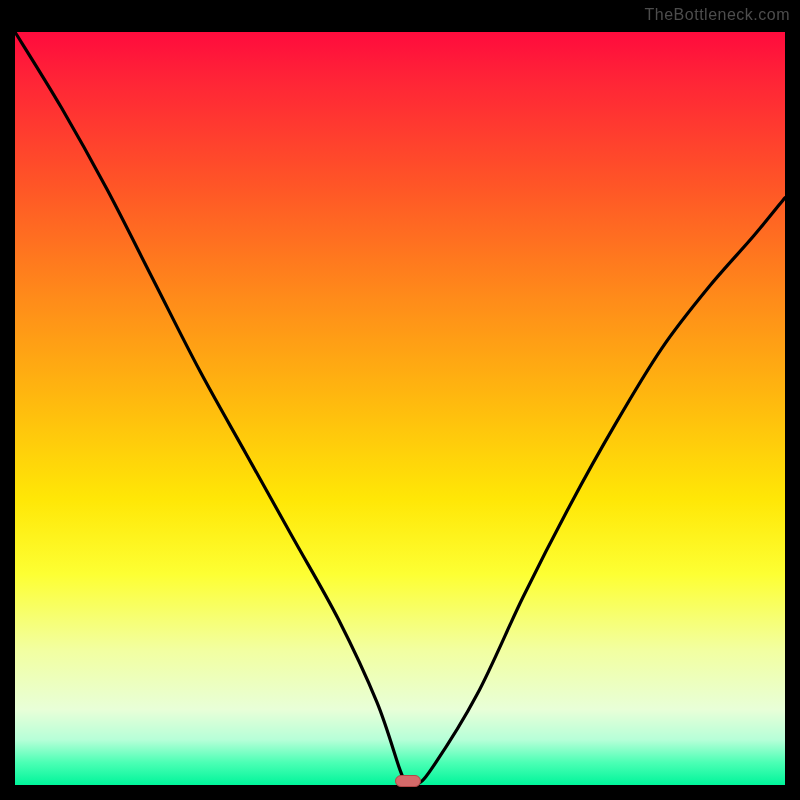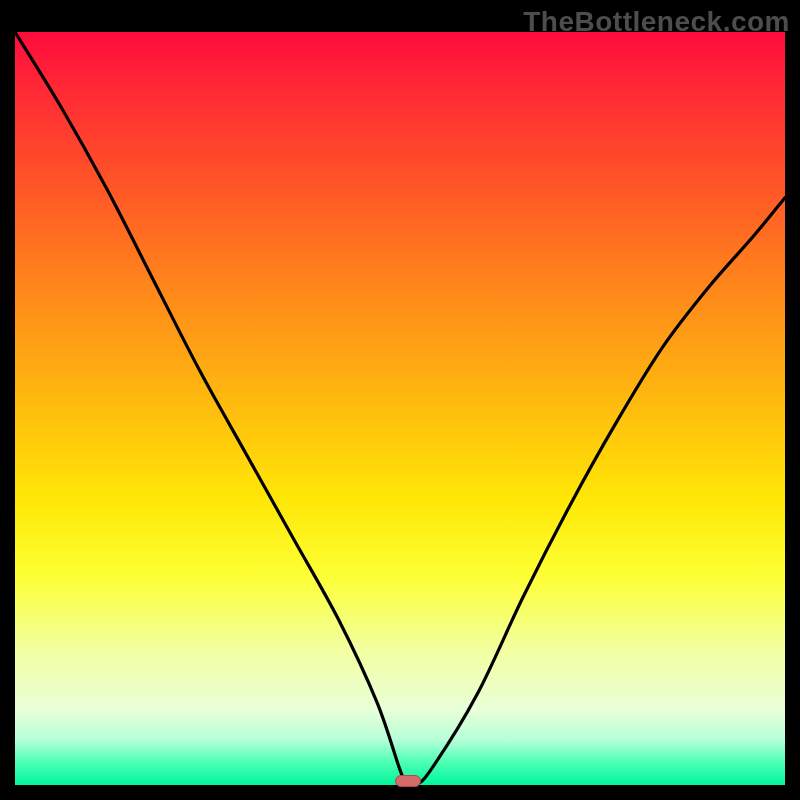--- a/index.html
+++ b/index.html
@@ -15,22 +15,22 @@
     position: relative;
     width: 800px;
     height: 800px;
     background: #000;
   }
   .watermark {
     position: absolute;
     top: 6px;
     right: 10px;
     color: #4d4d4d;
-    font-size: 28px;
-    font-weight: 700;
+    font-size: 16px;
+    font-weight: 400;
     letter-spacing: 0.5px;
     z-index: 10;
   }
   .plot {
     position: absolute;
     left: 15px;
     top: 32px;
     width: 770px;
     height: 753px;
     background: linear-gradient(

